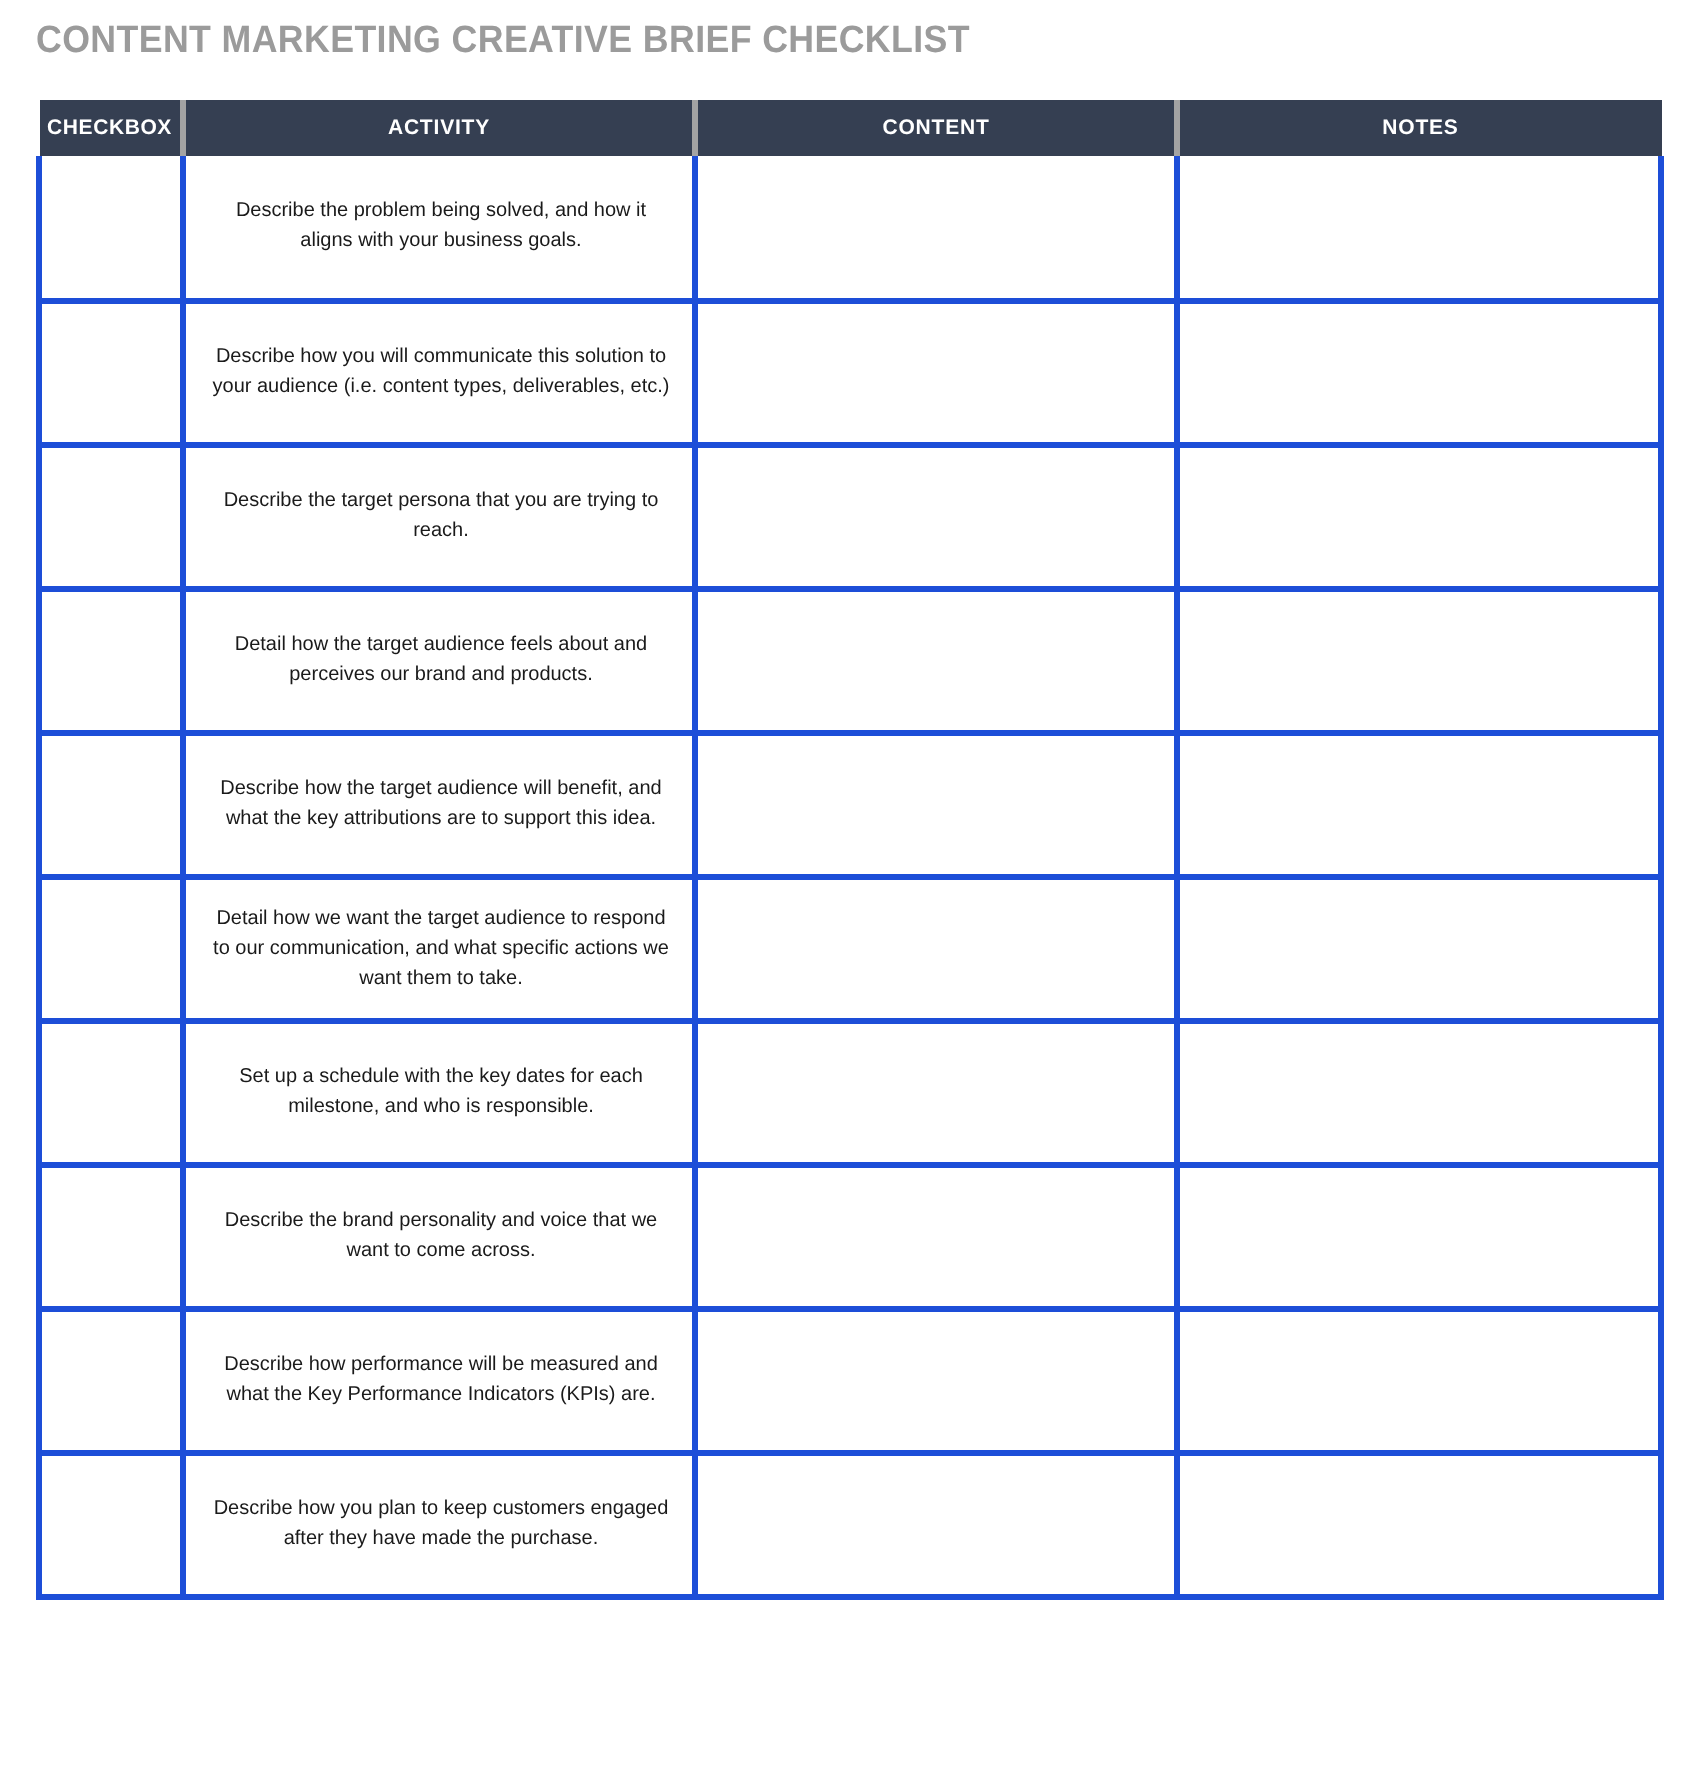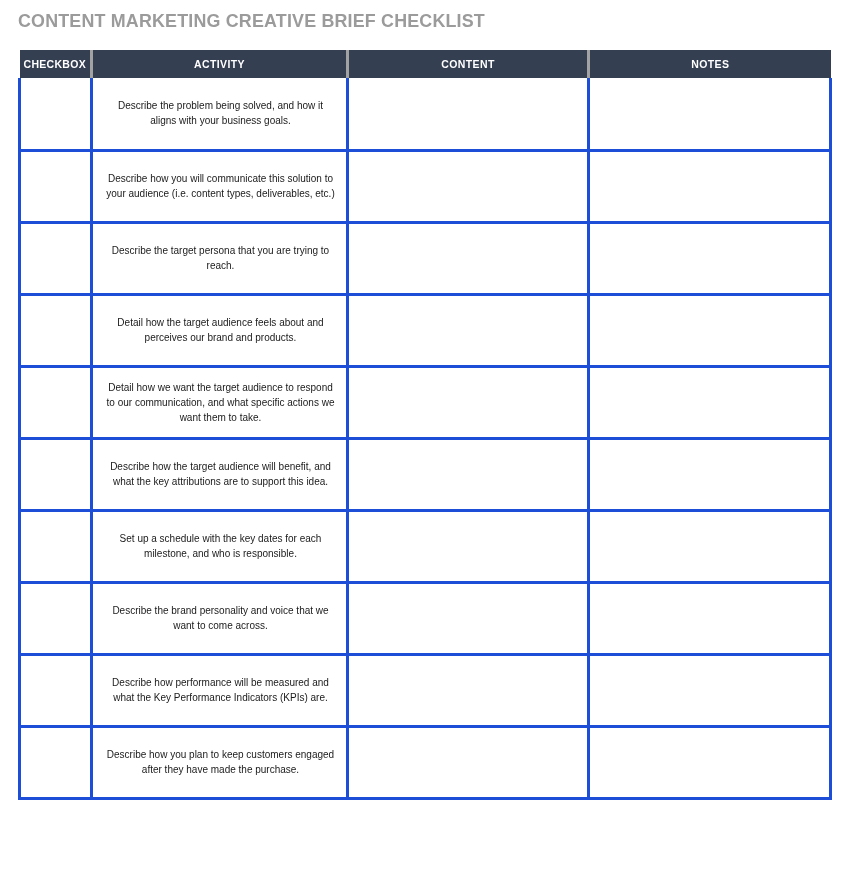--- a/index.html
+++ b/index.html
@@ -155,29 +155,29 @@
           <td class="cell-checkbox"></td>
           <td class="cell-activity">
             <span class="activity-text">Detail how the target audience feels about and perceives our brand and products.</span>
           </td>
           <td class="cell-blank"></td>
           <td class="cell-blank"></td>
         </tr>
         <tr>
           <td class="cell-checkbox"></td>
           <td class="cell-activity">
+            <span class="activity-text">Describe how the target audience will benefit, and what the key attributions are to support this idea.</span>
+          </td>
+          <td class="cell-blank"></td>
+          <td class="cell-blank"></td>
+        </tr>
+        <tr>
+          <td class="cell-checkbox"></td>
+          <td class="cell-activity">
             <span class="activity-text">Detail how we want the target audience to respond to our communication, and what specific actions we want them to take.</span>
-          </td>
-          <td class="cell-blank"></td>
-          <td class="cell-blank"></td>
-        </tr>
-        <tr>
-          <td class="cell-checkbox"></td>
-          <td class="cell-activity">
-            <span class="activity-text">Describe how the target audience will benefit, and what the key attributions are to support this idea.</span>
           </td>
           <td class="cell-blank"></td>
           <td class="cell-blank"></td>
         </tr>
         <tr>
           <td class="cell-checkbox"></td>
           <td class="cell-activity">
             <span class="activity-text">Set up a schedule with the key dates for each milestone, and who is responsible.</span>
           </td>
           <td class="cell-blank"></td>

